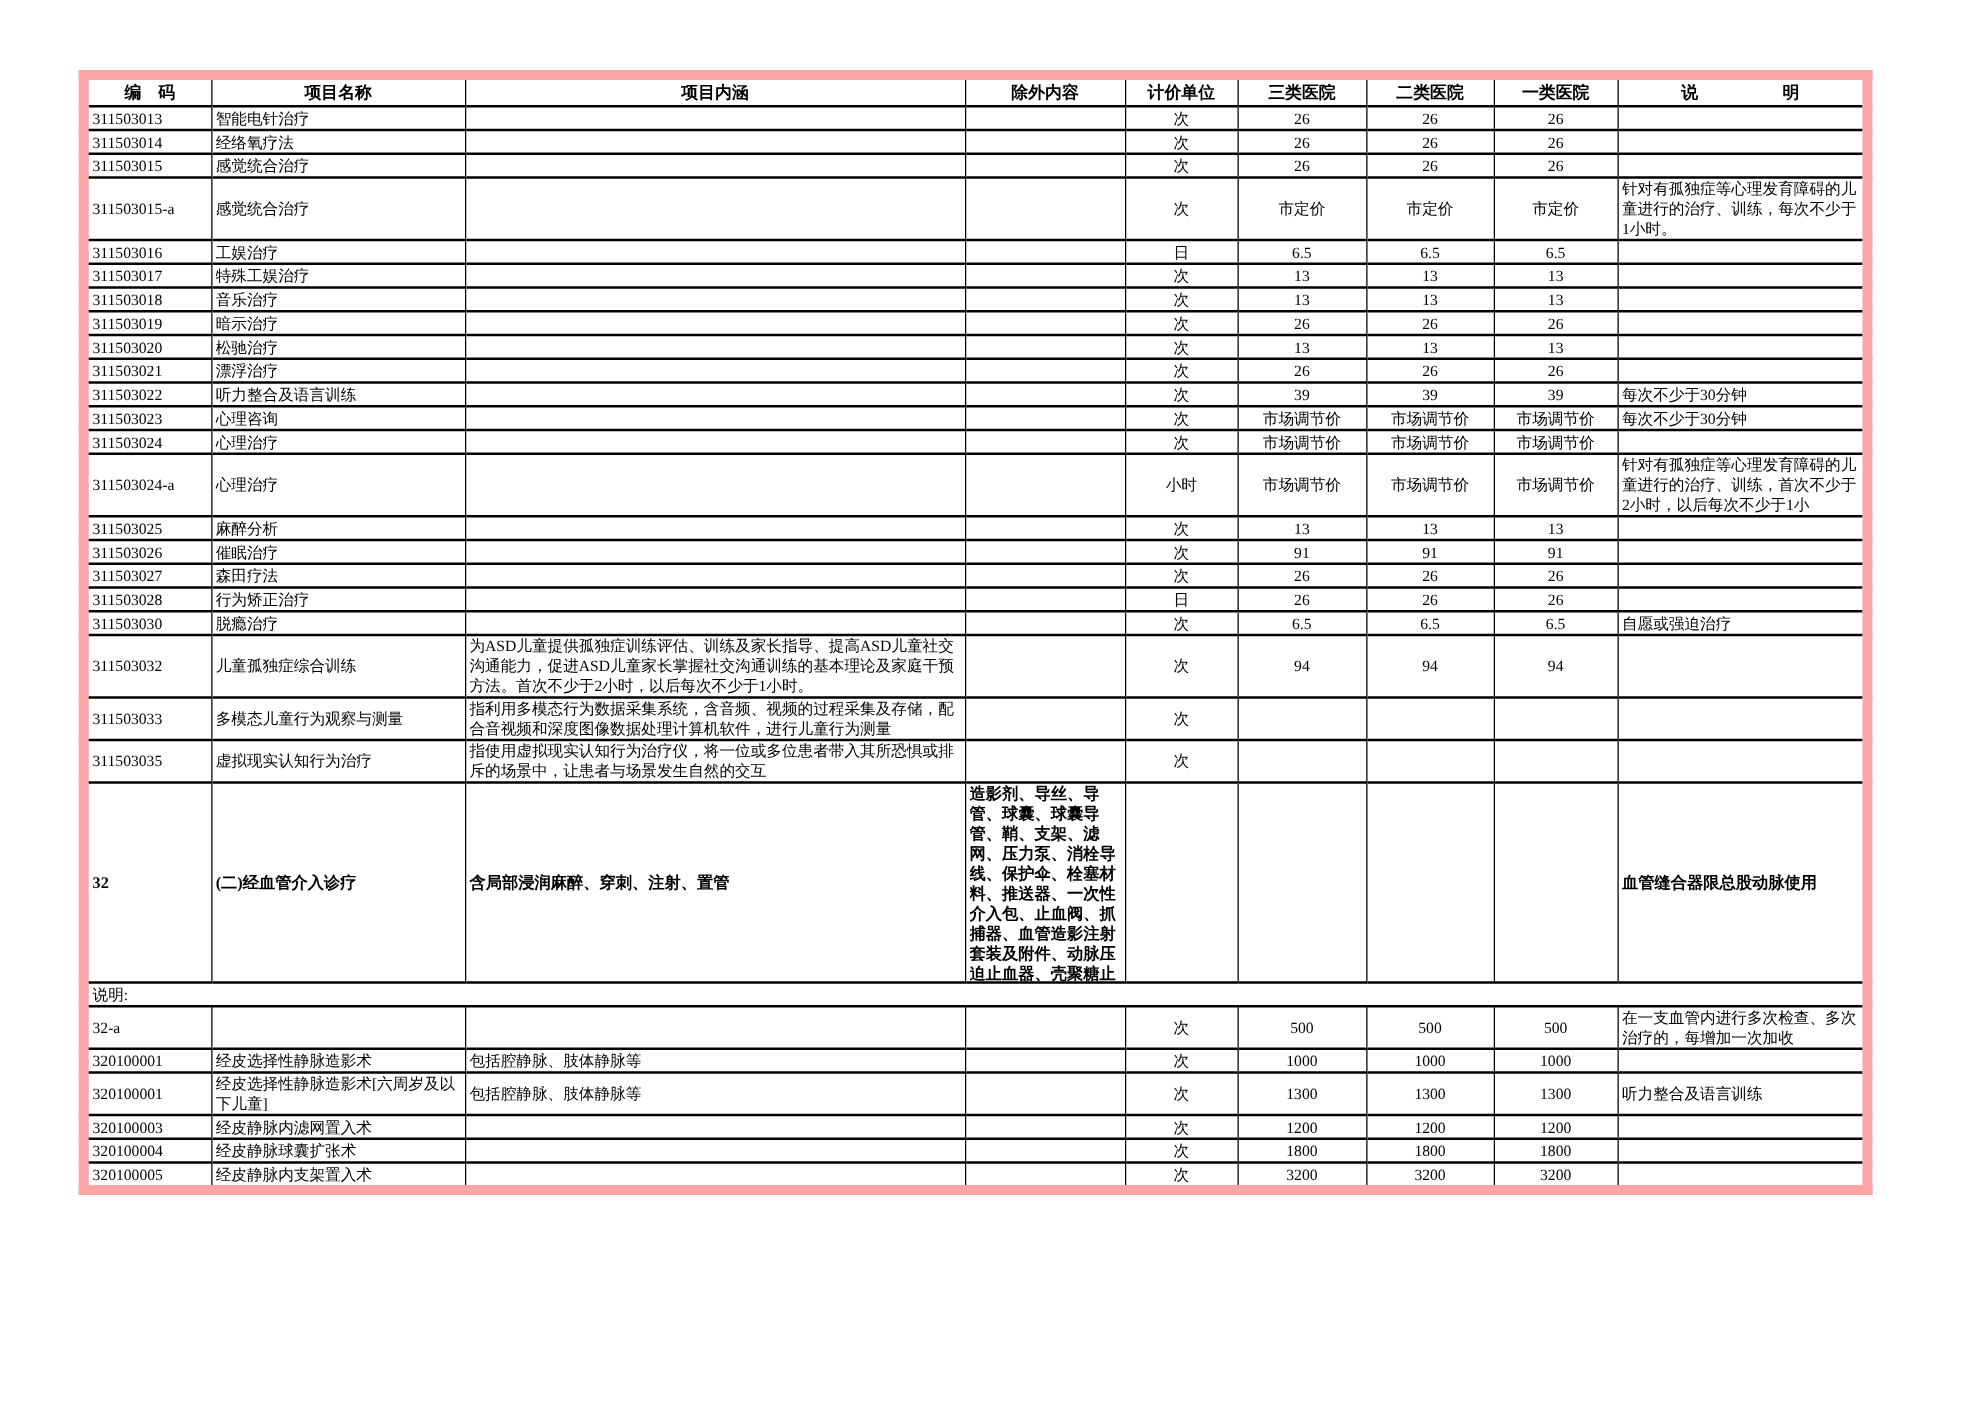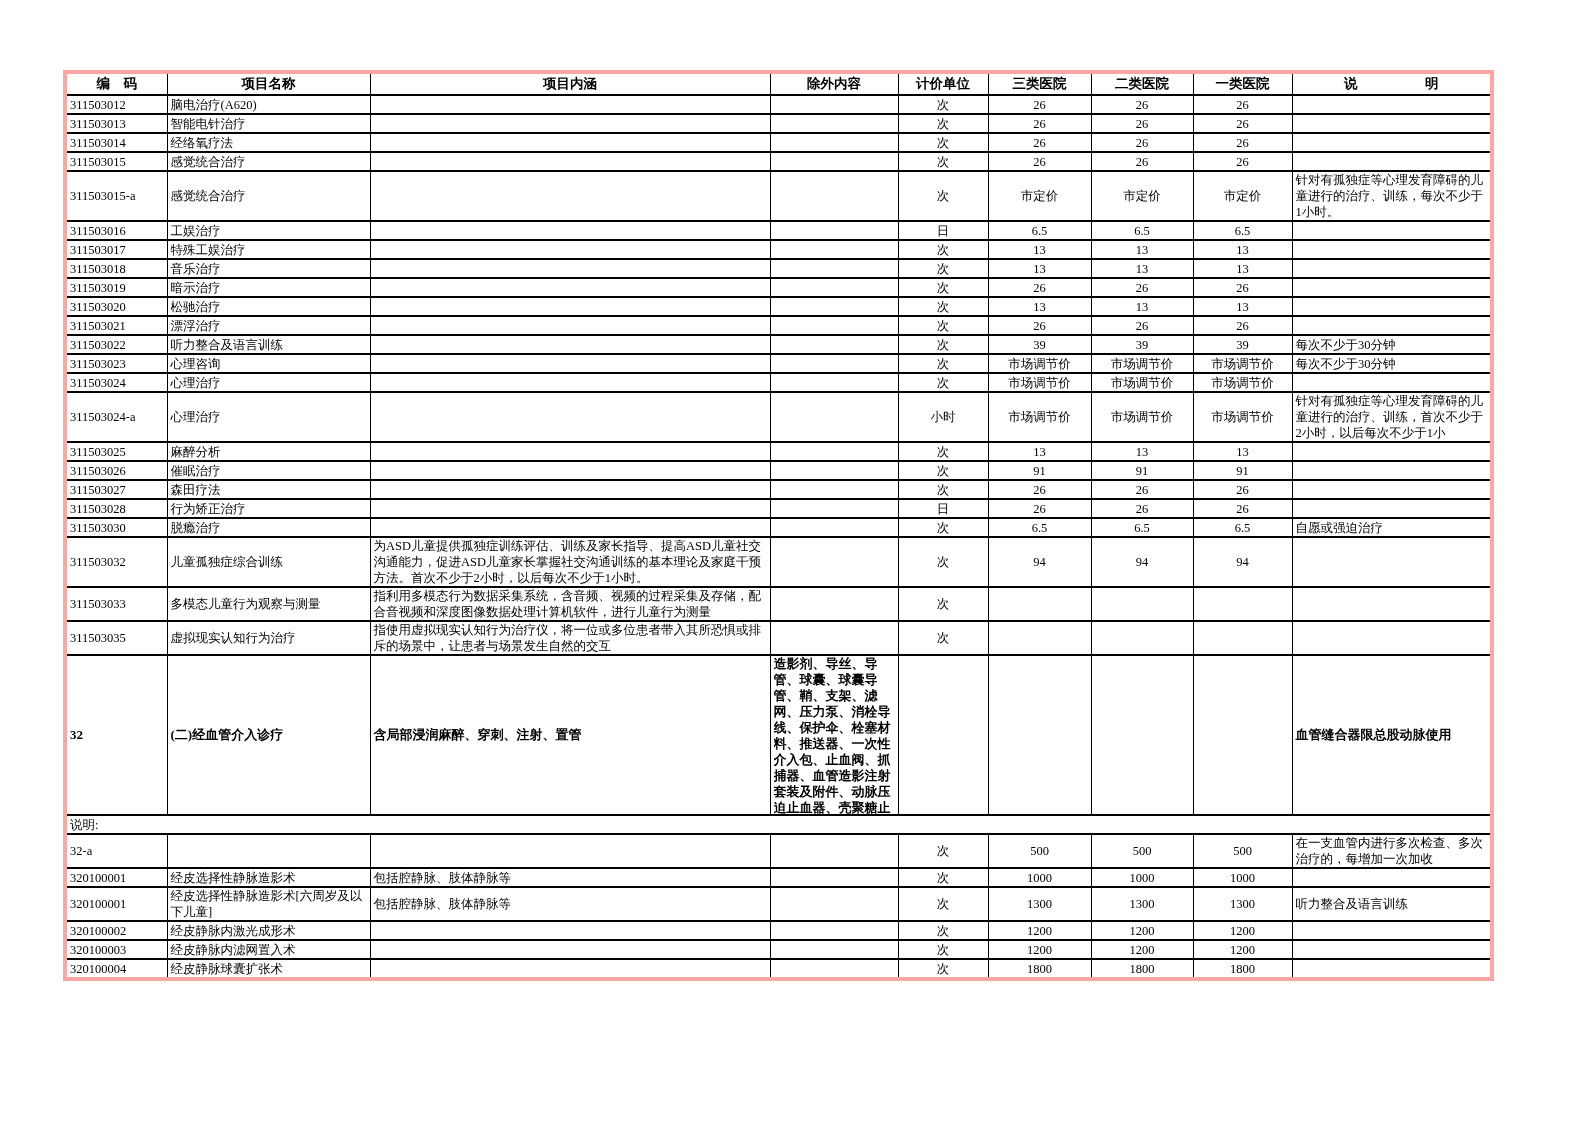--- a/index.html
+++ b/index.html
@@ -2,23 +2,23 @@
 <html><head>
 <meta charset="utf-8">
 <style>
   html,body{margin:0;padding:0;}
   body{
     width:1587px;height:1122px;background:#ffffff;color:#000;
     font-family:"Liberation Serif","DejaVu Serif",serif;
   }
   .sheet{position:relative;width:1587px;height:1122px;overflow:hidden;background:#fff;}
   table.price-table{
-    position:absolute;left:63px;top:70px;width:1427px;
+    position:absolute;left:63px;top:56px;width:1427px;
     border-collapse:collapse;table-layout:fixed;
-    border:4px solid #fca5a5;
+    border:8px solid #fca5a5;
   }
   th,td{
     border:solid #000;border-width:2px 1px;
     padding:0 3px;font-size:12.5px;line-height:16px;
     vertical-align:middle;overflow:hidden;word-break:break-all;
   }
   thead th{
     font-weight:bold;height:20px;text-align:center;font-size:13.5px;
     white-space:pre;border-bottom-width:2px;
   }
@@ -52,33 +52,20 @@
         <th>除外内容</th>
         <th>计价单位</th>
         <th>三类医院</th>
         <th>二类医院</th>
         <th>一类医院</th>
         <th>说　　　　　明</th>
       </tr>
     </thead>
     <tbody>
         <tr>
-          <td class="c-left">311503012</td>
-          <td class="c-left">脑电治疗(A620)</td>
-          <td class="c-left"></td>
-          <td class="c-left">
-            <div class="exclusion-wrap"></div>
-          </td>
-          <td class="c-center">次</td>
-          <td class="c-center">26</td>
-          <td class="c-center">26</td>
-          <td class="c-center">26</td>
-          <td class="c-left"></td>
-        </tr>
-        <tr>
           <td class="c-left">311503013</td>
           <td class="c-left">智能电针治疗</td>
           <td class="c-left"></td>
           <td class="c-left">
             <div class="exclusion-wrap"></div>
           </td>
           <td class="c-center">次</td>
           <td class="c-center">26</td>
           <td class="c-center">26</td>
           <td class="c-center">26</td>
@@ -406,53 +393,53 @@
           <td class="c-left">
             <div class="exclusion-wrap"></div>
           </td>
           <td class="c-center">次</td>
           <td class="c-center">1300</td>
           <td class="c-center">1300</td>
           <td class="c-center">1300</td>
           <td class="c-left">听力整合及语言训练</td>
         </tr>
         <tr>
-          <td class="c-left">320100002</td>
-          <td class="c-left">经皮静脉内激光成形术</td>
+          <td class="c-left">320100003</td>
+          <td class="c-left">经皮静脉内滤网置入术</td>
           <td class="c-left"></td>
           <td class="c-left">
             <div class="exclusion-wrap"></div>
           </td>
           <td class="c-center">次</td>
           <td class="c-center">1200</td>
           <td class="c-center">1200</td>
           <td class="c-center">1200</td>
           <td class="c-left"></td>
         </tr>
         <tr>
-          <td class="c-left">320100003</td>
-          <td class="c-left">经皮静脉内滤网置入术</td>
-          <td class="c-left"></td>
-          <td class="c-left">
-            <div class="exclusion-wrap"></div>
-          </td>
-          <td class="c-center">次</td>
-          <td class="c-center">1200</td>
-          <td class="c-center">1200</td>
-          <td class="c-center">1200</td>
-          <td class="c-left"></td>
-        </tr>
-        <tr>
           <td class="c-left">320100004</td>
           <td class="c-left">经皮静脉球囊扩张术</td>
           <td class="c-left"></td>
           <td class="c-left">
             <div class="exclusion-wrap"></div>
           </td>
           <td class="c-center">次</td>
           <td class="c-center">1800</td>
           <td class="c-center">1800</td>
           <td class="c-center">1800</td>
+          <td class="c-left"></td>
+        </tr>
+        <tr>
+          <td class="c-left">320100005</td>
+          <td class="c-left">经皮静脉内支架置入术</td>
+          <td class="c-left"></td>
+          <td class="c-left">
+            <div class="exclusion-wrap"></div>
+          </td>
+          <td class="c-center">次</td>
+          <td class="c-center">3200</td>
+          <td class="c-center">3200</td>
+          <td class="c-center">3200</td>
           <td class="c-left"></td>
         </tr>
       </tbody>
   </table>
 </div>
 
 </body></html>

